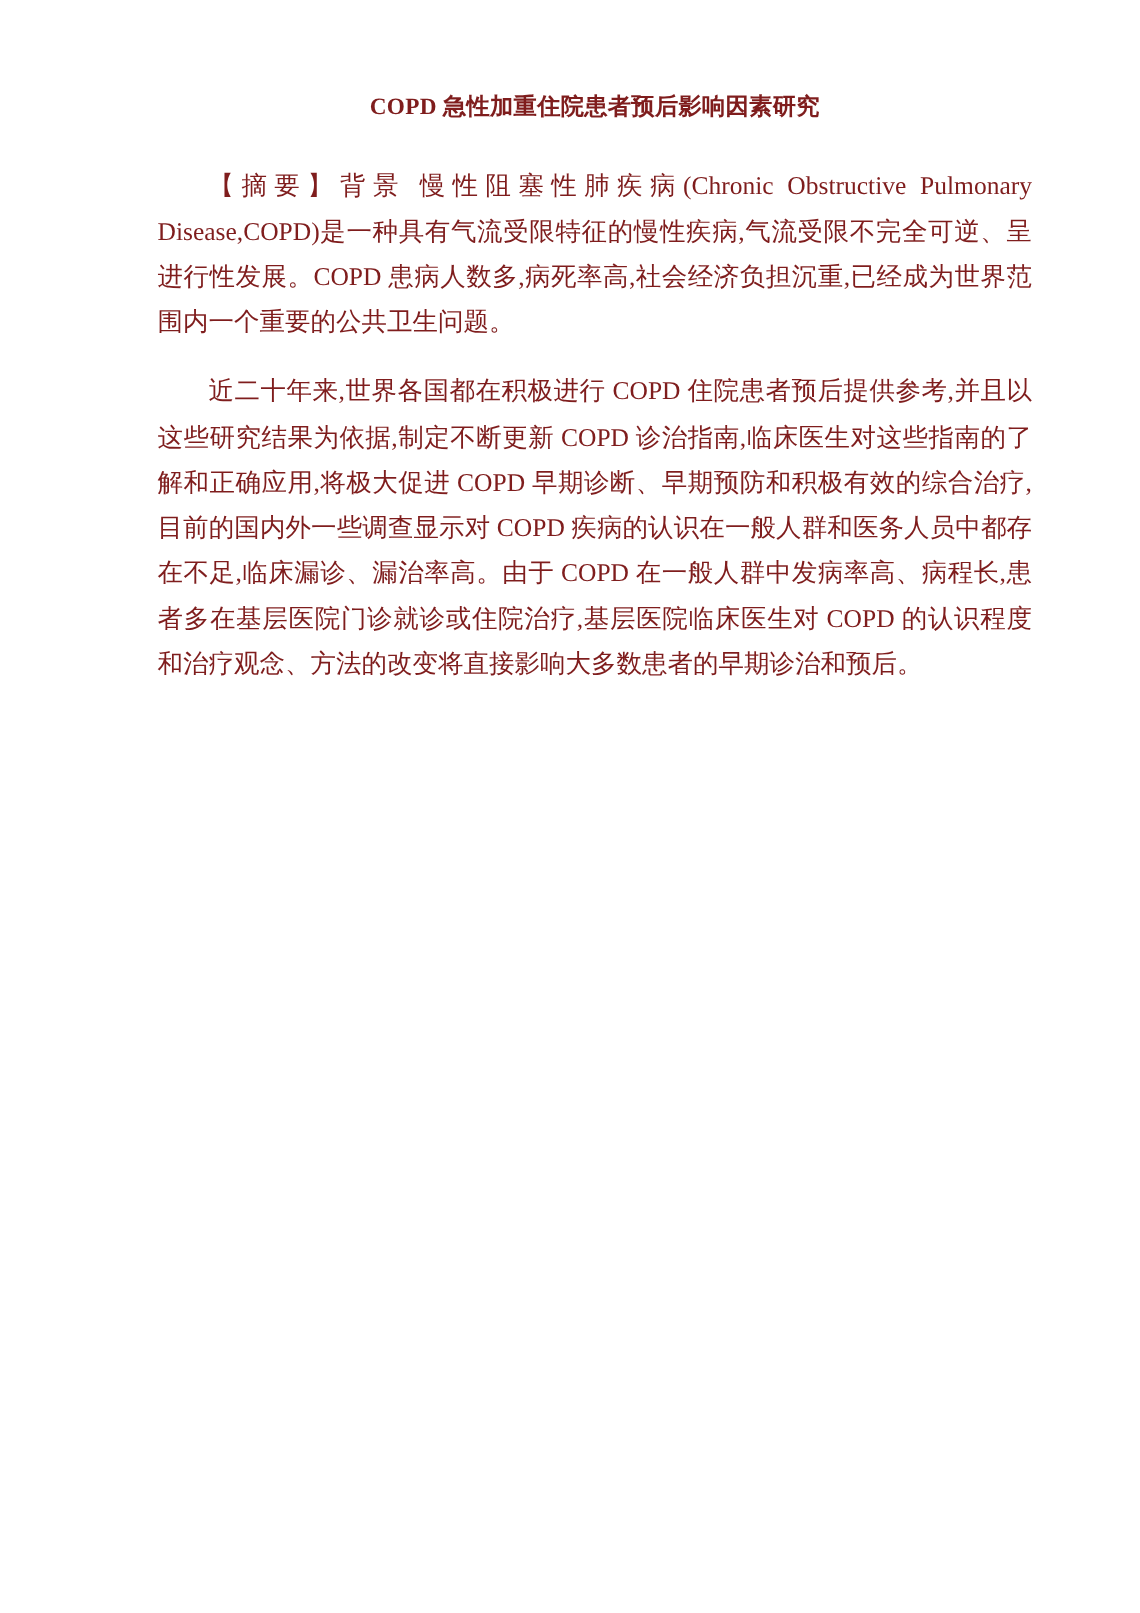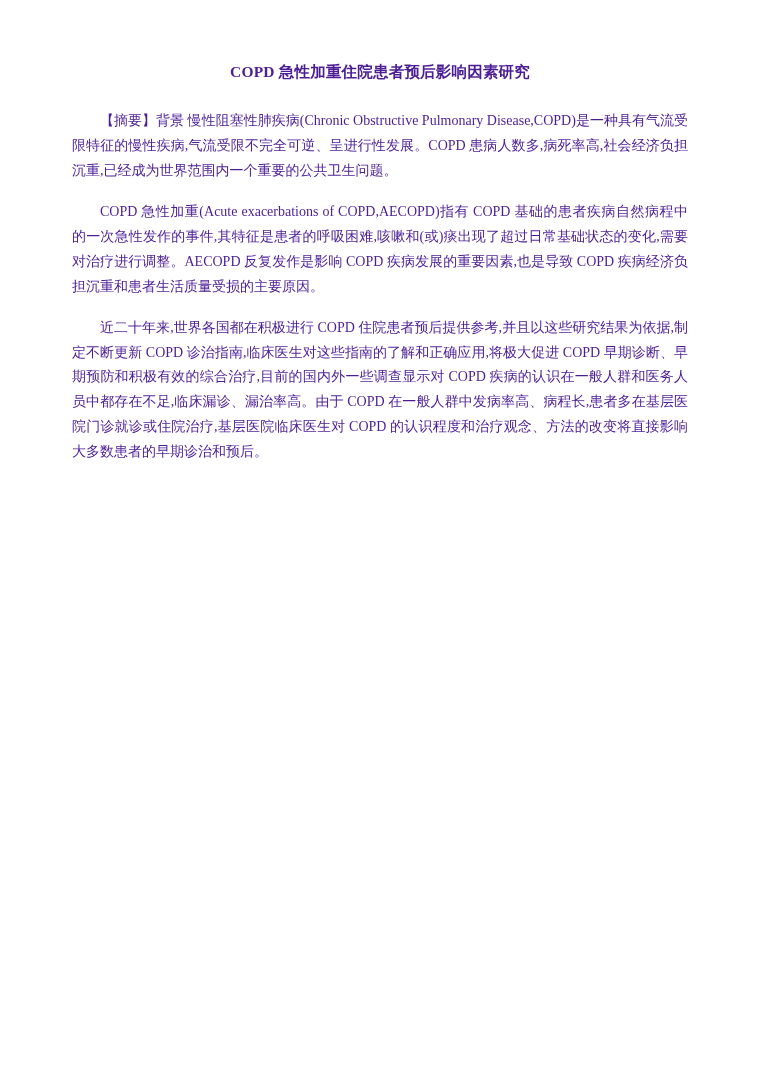--- a/index.html
+++ b/index.html
@@ -6,55 +6,54 @@
     margin: 0;
     padding: 0;
     background: #ffffff;
   }
   .page {
     position: relative;
     width: 760px;
     height: 1075px;
     background: #ffffff;
     box-sizing: border-box;
-    padding: 48px 72px 40px 72px;
+    padding: 48px 72px 40px 105px;
     font-family: "Liberation Serif", "DejaVu Serif", serif;
-    color: #4c1d95;
+    color: #7f1d1d;
     overflow: hidden;
   }
   .doc-title {
     text-align: center;
     font-weight: bold;
     font-size: 15.5px;
     letter-spacing: 0.2px;
     margin: 12px 0 26px 0;
     line-height: 1.5;
   }
   .para {
-    font-size: 14px;
+    font-size: 17px;
     line-height: 1.78;
     text-align: justify;
     text-justify: inter-ideograph;
     margin: 0 0 16px 0;
     text-indent: 2em;
     word-break: break-word;
   }
   .para:last-child {
     margin-bottom: 0;
   }
 </style>
 </head>
 <body>
 
 <div class="page">
 
   <div class="doc-title">COPD 急性加重住院患者预后影响因素研究</div>
 
   <p class="para">【摘要】背景  慢性阻塞性肺疾病(Chronic Obstructive Pulmonary Disease,COPD)是一种具有气流受限特征的慢性疾病,气流受限不完全可逆、呈进行性发展。COPD 患病人数多,病死率高,社会经济负担沉重,已经成为世界范围内一个重要的公共卫生问题。</p>
 
-  <p class="para">COPD 急性加重(Acute exacerbations of COPD,AECOPD)指有 COPD 基础的患者疾病自然病程中的一次急性发作的事件,其特征是患者的呼吸困难,咳嗽和(或)痰出现了超过日常基础状态的变化,需要对治疗进行调整。AECOPD 反复发作是影响 COPD 疾病发展的重要因素,也是导致 COPD 疾病经济负担沉重和患者生活质量受损的主要原因。</p>
 
 
 
 
   <p class="para">近二十年来,世界各国都在积极进行 COPD 住院患者预后提供参考,并且以这些研究结果为依据,制定不断更新 COPD 诊治指南,临床医生对这些指南的了解和正确应用,将极大促进 COPD 早期诊断、早期预防和积极有效的综合治疗,目前的国内外一些调查显示对 COPD 疾病的认识在一般人群和医务人员中都存在不足,临床漏诊、漏治率高。由于 COPD 在一般人群中发病率高、病程长,患者多在基层医院门诊就诊或住院治疗,基层医院临床医生对 COPD 的认识程度和治疗观念、方法的改变将直接影响大多数患者的早期诊治和预后。</p>
 
 </div>
 
 </body></html>

